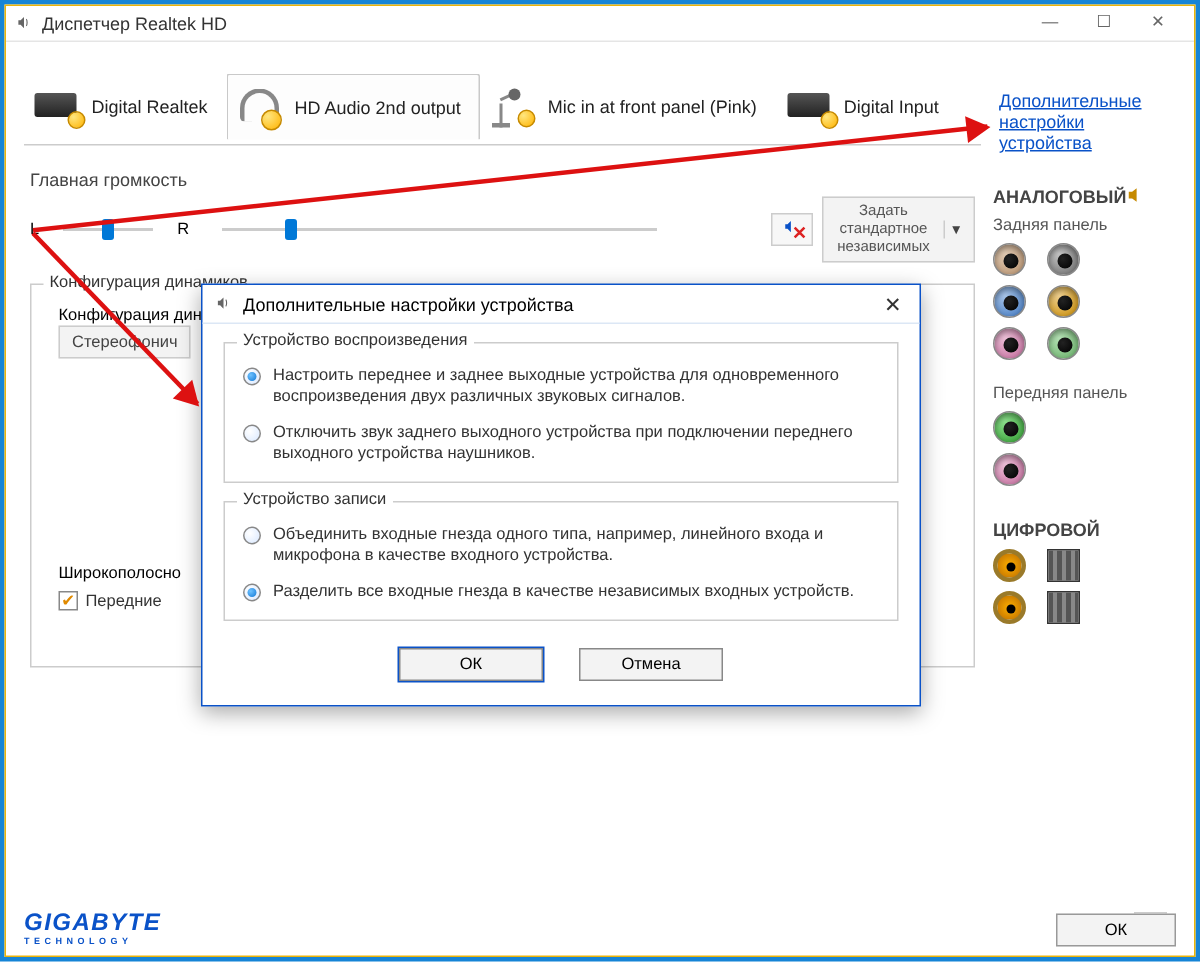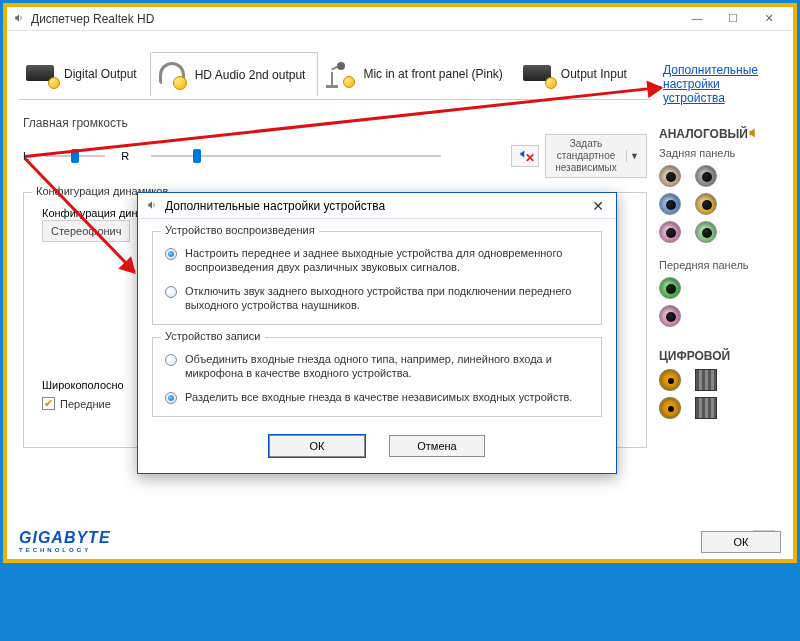--- a/index.html
+++ b/index.html
@@ -1,17 +1,17 @@
 <!DOCTYPE html>
 <html><head>
 <meta charset="utf-8">
 <style>
 * { box-sizing: border-box; margin: 0; padding: 0; }
 body { width: 800px; height: 641px; font-family: "Segoe UI", Tahoma, sans-serif; font-size: 11px; background: #1584d6; overflow: hidden; position: relative; }
-.window { position: absolute; left: 3px; top: 3px; width: 794px; height: 560px; background: #fff; border: 4px solid #eab308; }
+.window { position: absolute; left: 3px; top: 3px; width: 794px; height: 635px; background: #fff; border: 1px solid #eab308; }
 .titlebar { height: 24px; background: #fff; display: flex; align-items: center; padding: 0 6px; border-bottom: 1px solid #e5e5e5;}
 .titlebar .ticon { width: 14px; height: 14px; margin-right: 4px; }
 .titlebar .ttext { font-size: 12px; color: #333; flex: 1; }
 .titlebar .wctrl { width: 36px; height: 20px; text-align: center; color: #666; font-size: 11px; line-height: 18px; }
 .tabbar { display: flex; padding: 20px 12px 0 12px; gap: 0; align-items: stretch; }
 .tab { display: flex; align-items: center; gap: 6px; padding: 6px 12px 6px 6px; font-size: 12px; color: #222; border: 1px solid transparent; border-bottom: none; height: 44px; }
 .tab.selected { border-color: #c9c9c9; background: #fdfdfd; border-radius: 2px 2px 0 0; position: relative; top: 1px;}
 .tab .deviceicon { width: 32px; height: 26px; position: relative; }
 .tab .deviceicon .box { width: 28px; height: 16px; background: linear-gradient(#555,#222); border-radius: 2px; position: absolute; bottom: 6px;}
 .tab .deviceicon .shield { width:12px;height:12px;background:radial-gradient(circle at 30% 30%,#ffe680,#ffb300);border:1px solid #c68a00;border-radius:50%;position:absolute;right:-2px;bottom:-2px;}
@@ -104,21 +104,21 @@
     <span class="wctrl">☐</span>
     <span class="wctrl">✕</span>
   </div>
 
   <div class="tabbar">
     <div class="tab">
       <span class="deviceicon">
           <span class="box"></span>
           <span class="shield"></span>
         </span>
-      <span>Digital Output</span>
+      <span>Digital Realtek</span>
     </div>
     <div class="tab selected">
       <span class="headshield">
           <span class="hp"></span>
           <span class="sh"></span>
         </span>
       <span>HD Audio 2nd output</span>
     </div>
     <div class="tab">
       <span class="micicon">
@@ -128,21 +128,21 @@
           <span class="head"></span>
           <span class="sh"></span>
         </span>
       <span>Mic in at front panel (Pink)</span>
     </div>
     <div class="tab">
       <span class="deviceicon">
           <span class="box"></span>
           <span class="shield"></span>
         </span>
-      <span>Output Input</span>
+      <span>Digital Input</span>
     </div>
   </div>
 
   <div class="sidepanel">
     <a class="hyperlink">Дополнительные настройки устройства</a>
 
     <div class="sidehead">
       <span>АНАЛОГОВЫЙ</span>
       <span class="spkbig speaker-icon"><svg viewBox="0 0 16 16">
             <path fill="#c68a00" d="M2 5h3l4-3v12l-4-3H2z"></path>

